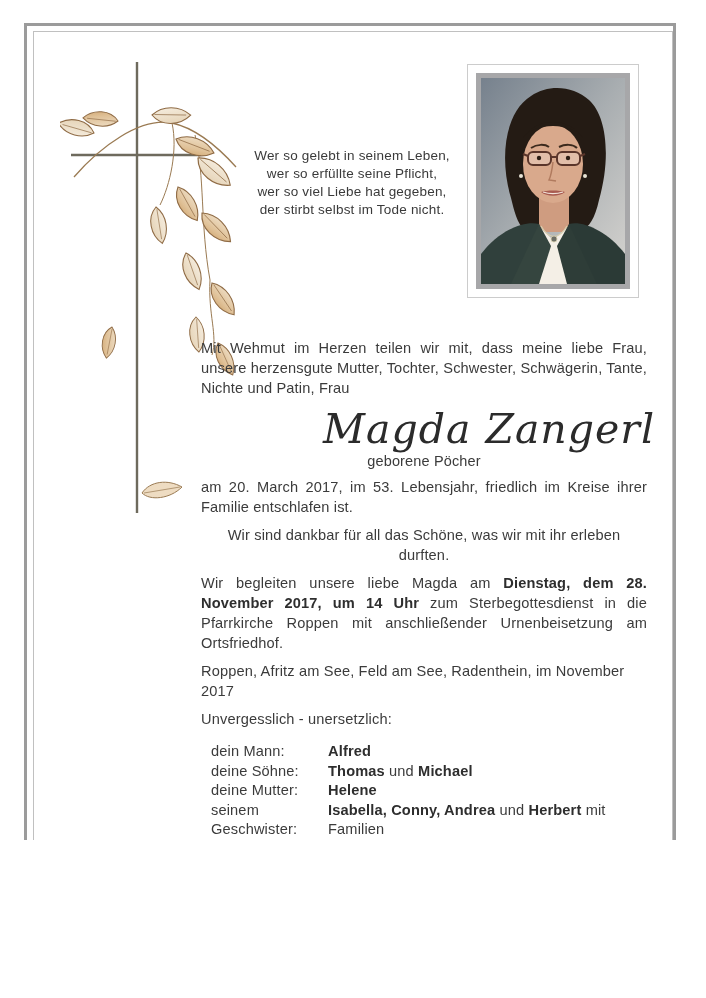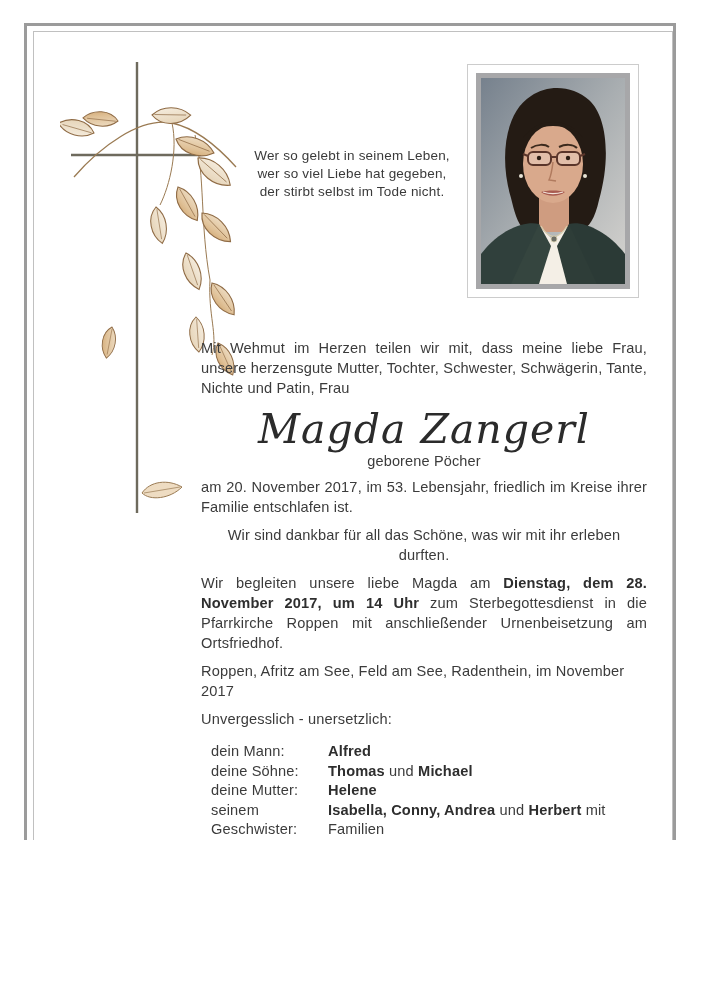--- a/index.html
+++ b/index.html
@@ -19,21 +19,21 @@
   
   .photo-frame{position:absolute;left:467px;top:64px;width:172px;height:234px;background:#ffffff;
                border:1px solid #cccccc;box-sizing:border-box;}
   .photo-mat{position:absolute;left:8px;top:8px;right:8px;bottom:8px;background:#a7a7a9;}
   .photo-img{position:absolute;left:5px;top:5px;right:5px;bottom:5px;overflow:hidden;}
   
   .content{position:absolute;left:193px;top:330px;width:462px;font-size:14.6px;line-height:20px;letter-spacing:.15px;}
   .content p{margin:8px;}
   .just{text-align:justify;}
   .b{font-weight:bold;color:#2e2e2e;}
-  .name-script{margin-top:2px;text-align:center;font-family:"DejaVu Serif","Liberation Serif",serif;
+  .name-script{margin-top:2px;text-align:right;font-family:"DejaVu Serif","Liberation Serif",serif;
                font-style:italic;font-weight:normal;font-size:41px;line-height:46px;color:#2b2b2b;letter-spacing:1px;}
   .maiden{text-align:center;font-size:14.5px;line-height:16px;margin-top:1px;}
   .death-p{margin-top:14px;}
   .gratitude{margin-top:7px;text-align:center;}
   .service-p{margin-top:13px;}
   .places-p{margin-top:13px;}
   .heading-p{margin-top:27px;}
   .fam-table{margin-top:13px;padding-left:18px;}
   .fam-row{display:flex;line-height:19.5px;}
   .fam-label{width:117px;flex:0 0 117px;}
@@ -102,20 +102,21 @@
 
   <div class="leaf-single" style="left:138px;top:477px;">
     <svg width="48" height="26" viewBox="0 0 48 26">
       <path d="M4,16 C12,4 30,2 44,10 C32,22 12,24 4,16 Z" fill="#eedcc2" stroke="#9a7a52" stroke-width="1"></path>
       <path d="M6,16 L42,10" stroke="#9a7a52" stroke-width="0.7" fill="none"></path>
     </svg>
   </div>
 
   <div class="poem">
     <div>Wer so gelebt in seinem Leben,</div>
+    <div>wer so erfüllte seine Pflicht,</div>
     <div>wer so viel Liebe hat gegeben,</div>
     <div>der stirbt selbst im Tode nicht.</div>
   </div>
 
   <div class="photo-frame">
     <div class="photo-mat">
       <div class="photo-img">
         <svg width="144" height="206" viewBox="0 0 144 206" preserveAspectRatio="none">
           <defs>
             <linearGradient id="bgph" x1="0" y1="0" x2="1" y2="1">
@@ -165,21 +166,21 @@
     </div>
   </div>
 
   <div class="content">
 
     <p class="just">Mit Wehmut im Herzen teilen wir mit, dass meine liebe Frau, unsere herzensgute Mutter, Tochter, Schwester, Schwägerin, Tante, Nichte und Patin, Frau</p>
 
     <div class="name-script">Magda Zangerl</div>
     <div class="maiden">geborene Pöcher</div>
 
-    <p class="just death-p">am 20. November 2017, im 53. Lebensjahr, friedlich im Kreise ihrer Familie entschlafen ist.</p>
+    <p class="just death-p">am 20. March 2017, im 53. Lebensjahr, friedlich im Kreise ihrer Familie entschlafen ist.</p>
 
     <p class="gratitude">Wir sind dankbar für all das Schöne, was wir mit ihr erleben durften.</p>
 
     <p class="just service-p"><span>Wir begleiten unsere liebe Magda am </span><span class="b">Dienstag, dem 28. November 2017, um 14 Uhr</span><span> zum Sterbegottesdienst in die Pfarrkirche Roppen mit anschließender Urnenbeisetzung am Ortsfriedhof.</span></p>
 
     <p class="places-p">Roppen, Afritz am See, Feld am See, Radenthein, im November 2017</p>
 
     <p class="heading-p">Unvergesslich - unersetzlich:</p>
 
     <div class="fam-table">

